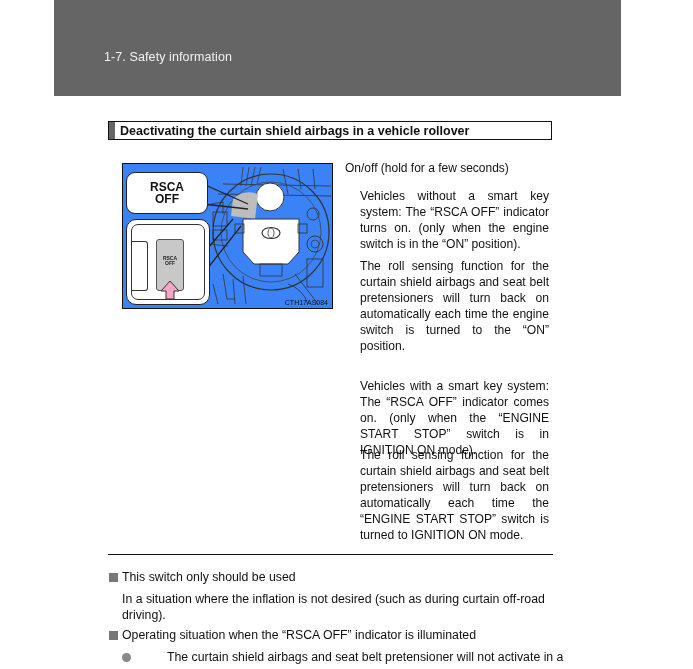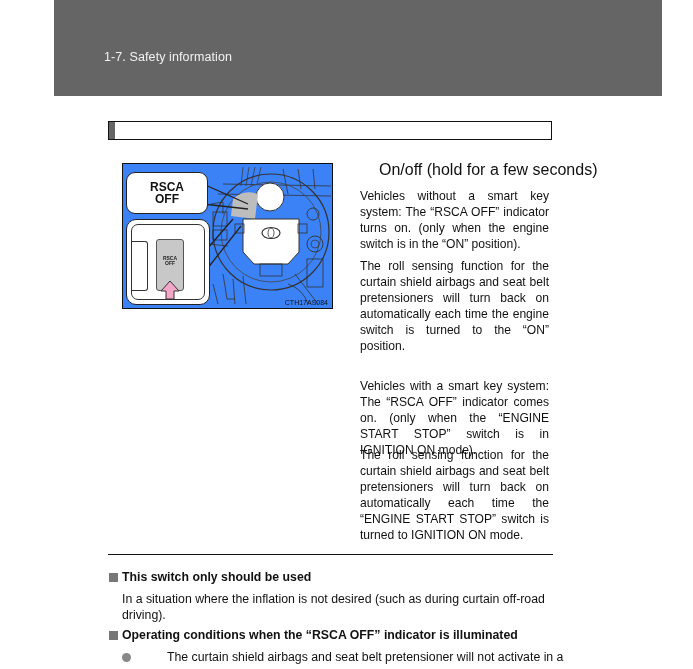--- a/index.html
+++ b/index.html
@@ -4,21 +4,20 @@
   <style>
     html, body { margin: 0; padding: 0; }
     body {
       width: 693px; height: 669px; overflow: hidden;
       background: #ffffff; position: relative;
       font-family: "Liberation Sans", sans-serif; color: #111;
     }
     .header-band {
       position: absolute; left: 54px; top: 0; width: 567px; height: 96px;
       background: #656565;
-      padding-left: 41px;
     }
     .header-title {
       position: absolute; left: 50px; top: 50px;
       color: #f2f2f2; font-size: 12.5px; letter-spacing: 0.1px;
     }
     .section-title {
       position: absolute; left: 108px; top: 121px; width: 444px; height: 19px;
       border: 1.3px solid #111; box-sizing: border-box;
       display: flex; align-items: center;
     }
@@ -53,32 +52,32 @@
       position: absolute; left: -1px; top: 16px; width: 16px; height: 48px;
       border: 1.2px solid #333; border-left: none; border-radius: 0 3px 3px 0;
     }
     .sw-btn {
       position: absolute; left: 24px; top: 14px; width: 28px; height: 52px;
       background: #c8c8c8; border: 1px solid #555; border-radius: 3px;
       font-size: 5px; font-weight: bold; text-align: center; line-height: 5px;
       padding-top: 16px; box-sizing: border-box; color: #222;
     }
     .on-off-heading {
-      position: absolute; left: 345px; top: 161px; font-size: 16px; white-space: nowrap; margin-left: 34px;
+      position: absolute; left: 345px; top: 161px; font-size: 12px; white-space: nowrap;
     }
     .para {
       position: absolute; left: 360px; width: 189px;
       font-size: 12.1px; line-height: 16px; text-align: justify;
     }
     .para p { margin: 0; }
     .rule {
       position: absolute; left: 108px; top: 554px; width: 445px; height: 1.3px; background: #111;
     }
     .note-heading {
-      position: absolute; left: 109px; font-weight: bold; font-size: 12.3px;
+      position: absolute; left: 109px; font-weight: normal; font-size: 12.3px;
       display: flex; align-items: center; white-space: nowrap;
     }
     .note-heading .sq {
       width: 9px; height: 9px; background: #777; display: inline-block; margin-right: 4px;
     }
     .note-body {
       position: absolute; left: 122px; width: 428px; font-size: 12.3px; line-height: 16px;
     }
     .bullet-line {
       position: absolute; left: 122px; font-size: 12.3px; white-space: nowrap;
@@ -90,20 +89,21 @@
   </style>
 </head>
 <body>
 
 <div class="header-band">
   <div class="header-title">1-7. Safety information</div>
 </div>
 
 <div class="section-title">
   <span class="tab"></span>
+  <span class="txt">Deactivating the curtain shield airbags in a vehicle rollover</span>
 </div>
 
 <div class="figure">
   <svg width="211" height="146" viewBox="0 0 211 146" style="position:absolute;left:0;top:0">
 
     <path d="M100 20 L208 22 M95 30 L208 32 M160 5 L165 30 M175 5 L178 25 M190 5 L192 25" stroke="#333" stroke-width="0.8" fill="none"></path>
     <path d="M120 3 L118 22 M126 3 L123 22 M132 3 L128 22 M138 3 L134 20" stroke="#333" stroke-width="0.7" fill="none"></path>
 
     <ellipse cx="148" cy="68" rx="58" ry="58" fill="none" stroke="#333" stroke-width="1.2"></ellipse>
     <ellipse cx="148" cy="68" rx="50" ry="50" fill="none" stroke="#444" stroke-width="0.8"></ellipse>
@@ -173,18 +173,18 @@
 <div class="rule"></div>
 
 <div class="note-heading" style="top:570px">
   <span class="sq"></span>
   <span>This switch only should be used</span>
 </div>
 <div class="note-body" style="top:591px">In a situation where the inflation is not desired (such as during curtain off-road driving).</div>
 
 <div class="note-heading" style="top:628px">
   <span class="sq"></span>
-  <span>Operating conditions when the “RSCA OFF” indicator is illuminated</span>
+  <span>Operating situation when the “RSCA OFF” indicator is illuminated</span>
 </div>
 <div class="bullet-line" style="top:650px">
   <span class="dot"></span>
   <span>The curtain shield airbags and seat belt pretensioner will not activate in a</span>
 </div>
 
 </body></html>

